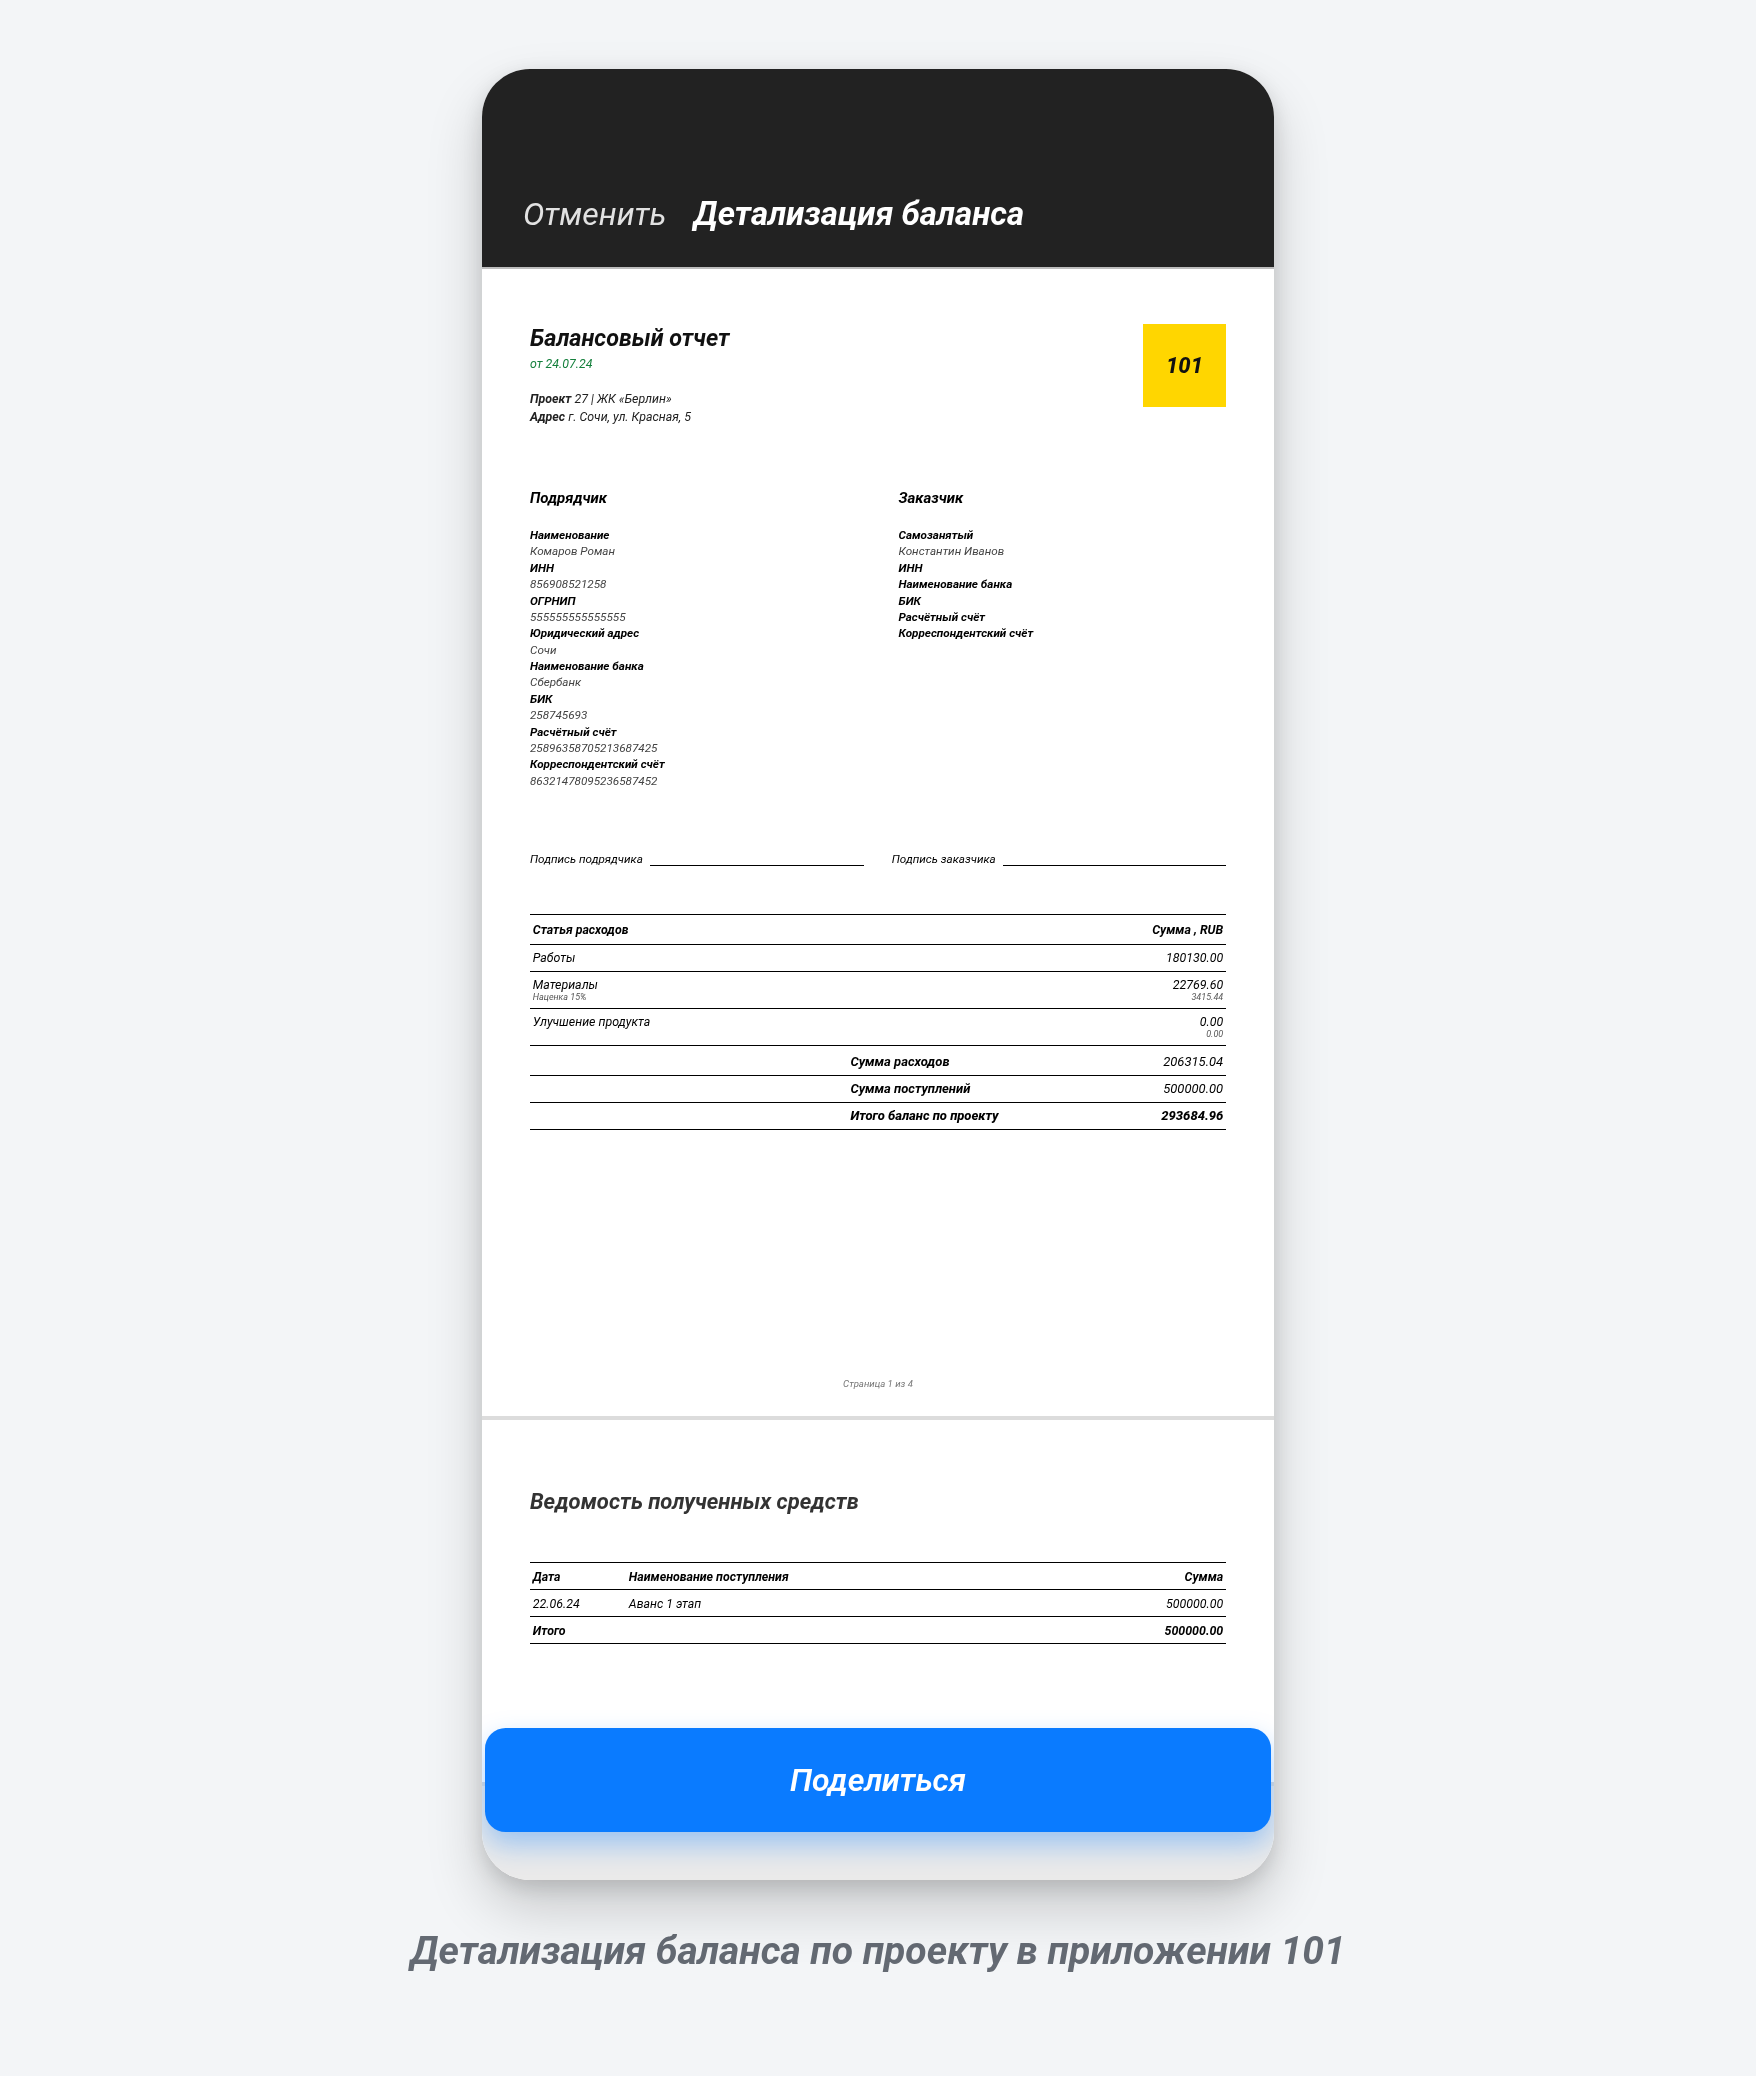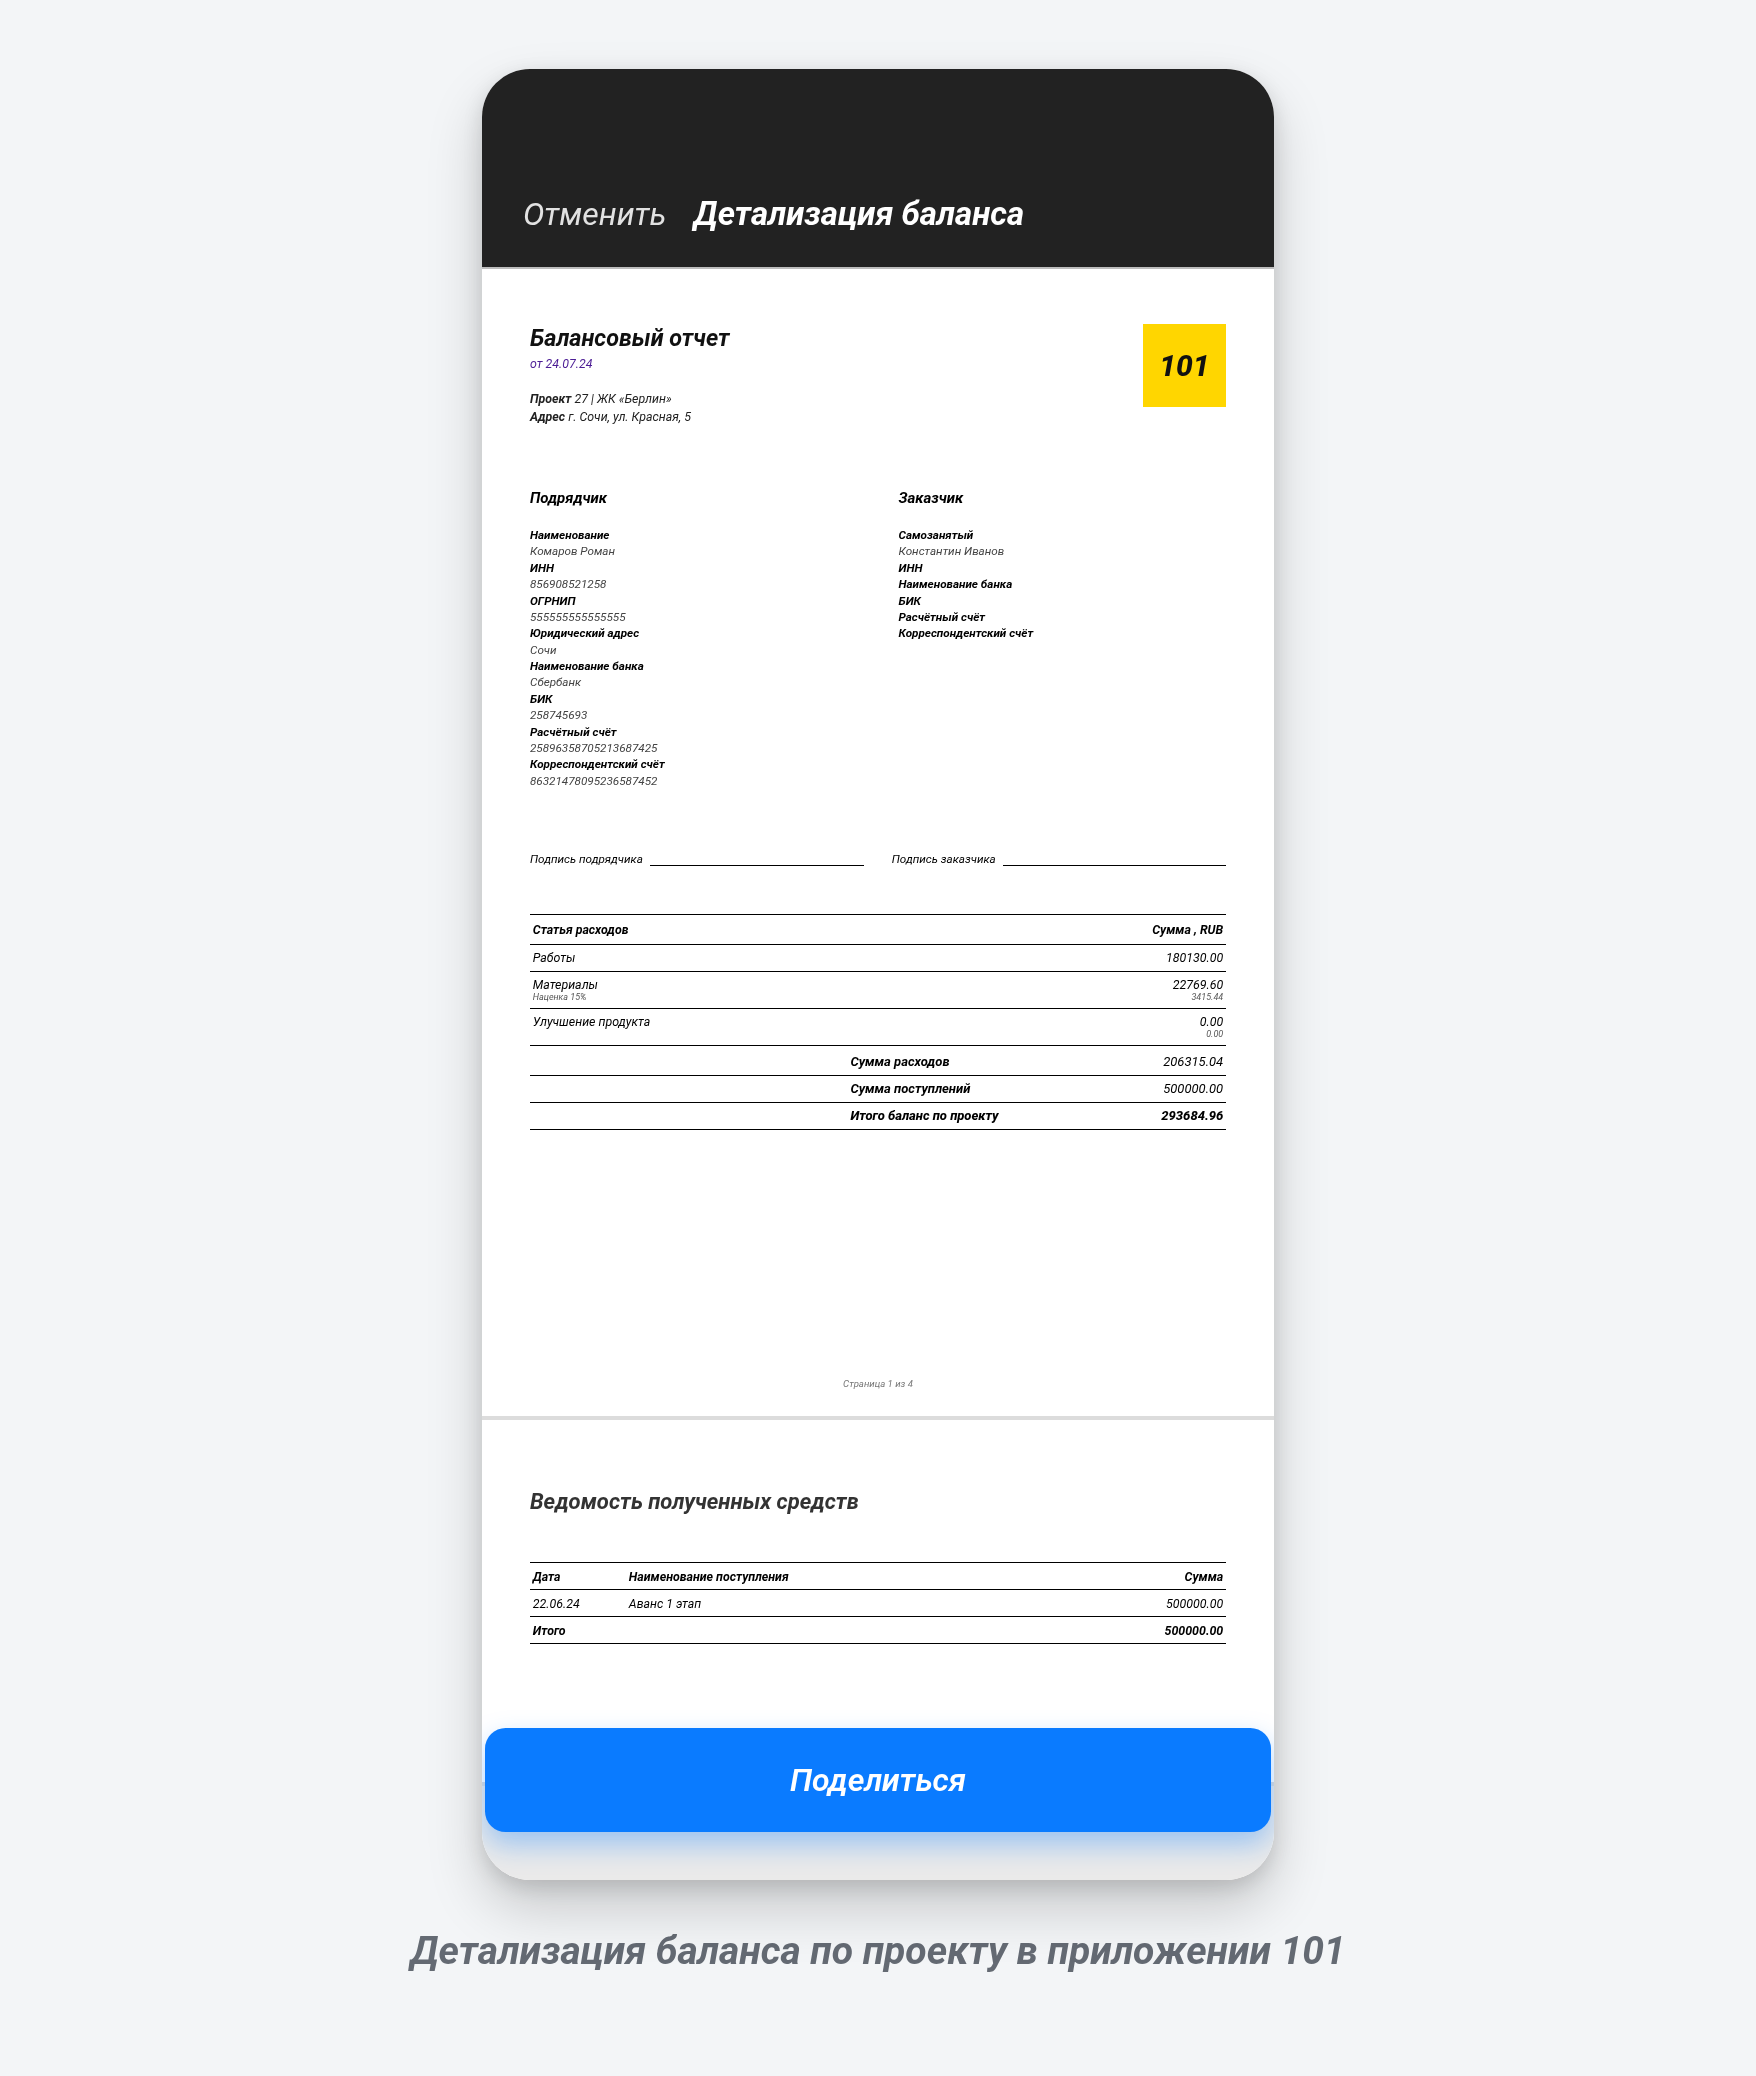--- a/index.html
+++ b/index.html
@@ -68,26 +68,26 @@
     border-bottom: 4.1px solid #dcdcdc;
   }
 
   
   .rpt-head {
     display: flex;
     justify-content: space-between;
     align-items: flex-start;
   }
   .rpt-title { font-size: 23.4px; font-weight: 700; color: #111; }
-  .rpt-date  { font-size: 12.4px; color: #4c1d95; margin-top: 4.1px; }
+  .rpt-date  { font-size: 12.4px; color: #15803d; margin-top: 4.1px; }
   .logo {
     width: 83px; height: 83px;
     background: #ffd600;
     display: flex; align-items: center; justify-content: center;
-    font-weight: 800; color: #111; font-size: 30px;
+    font-weight: 800; color: #111; font-size: 22px;
   }
   .meta { margin-top: 19px; font-size: 12.4px; color: #222; line-height: 1.45; }
   .meta b { font-weight: 700; }
 
   
   .parties {
     display: flex;
     gap: 41px;
     margin-top: 62px;
     font-size: 11.7px;

